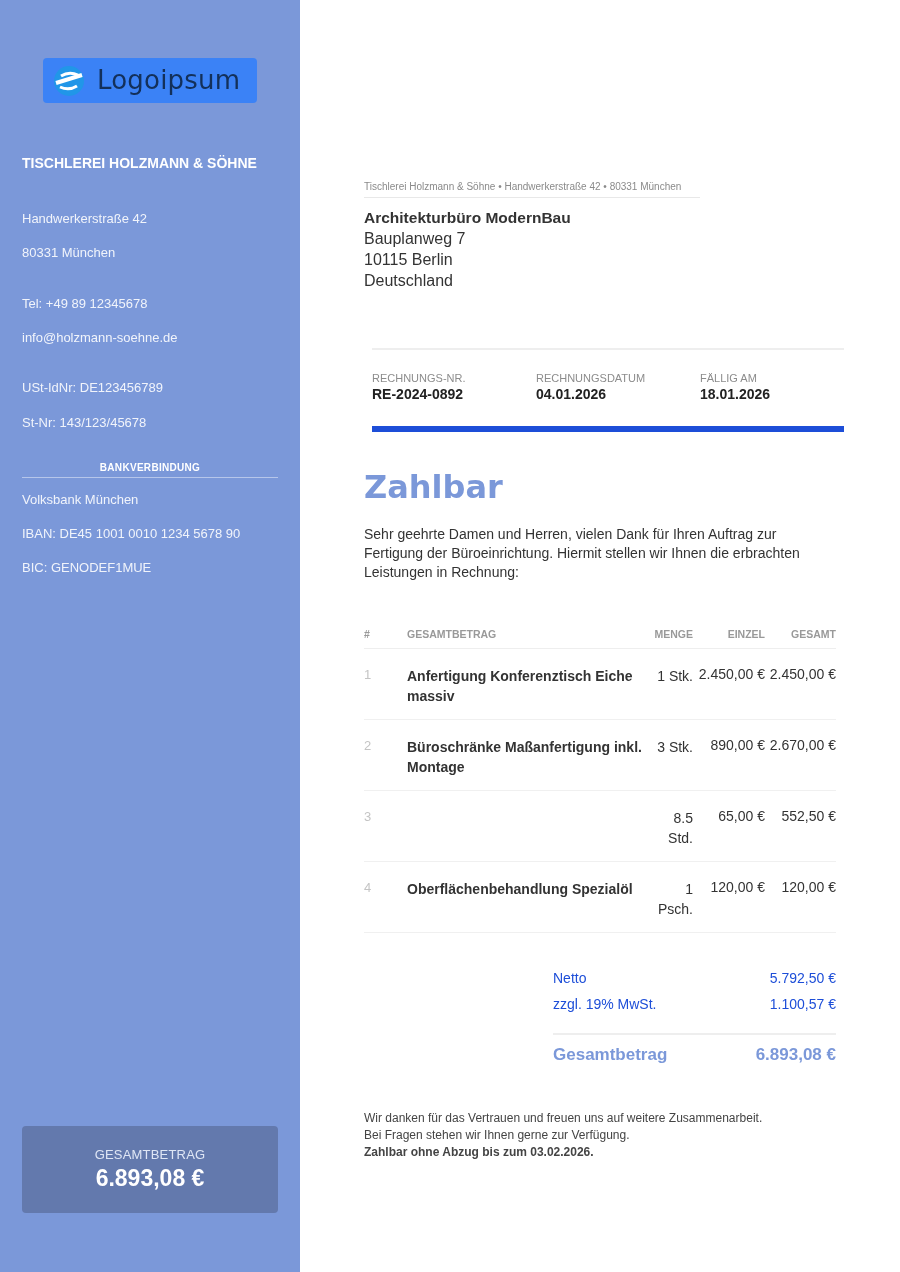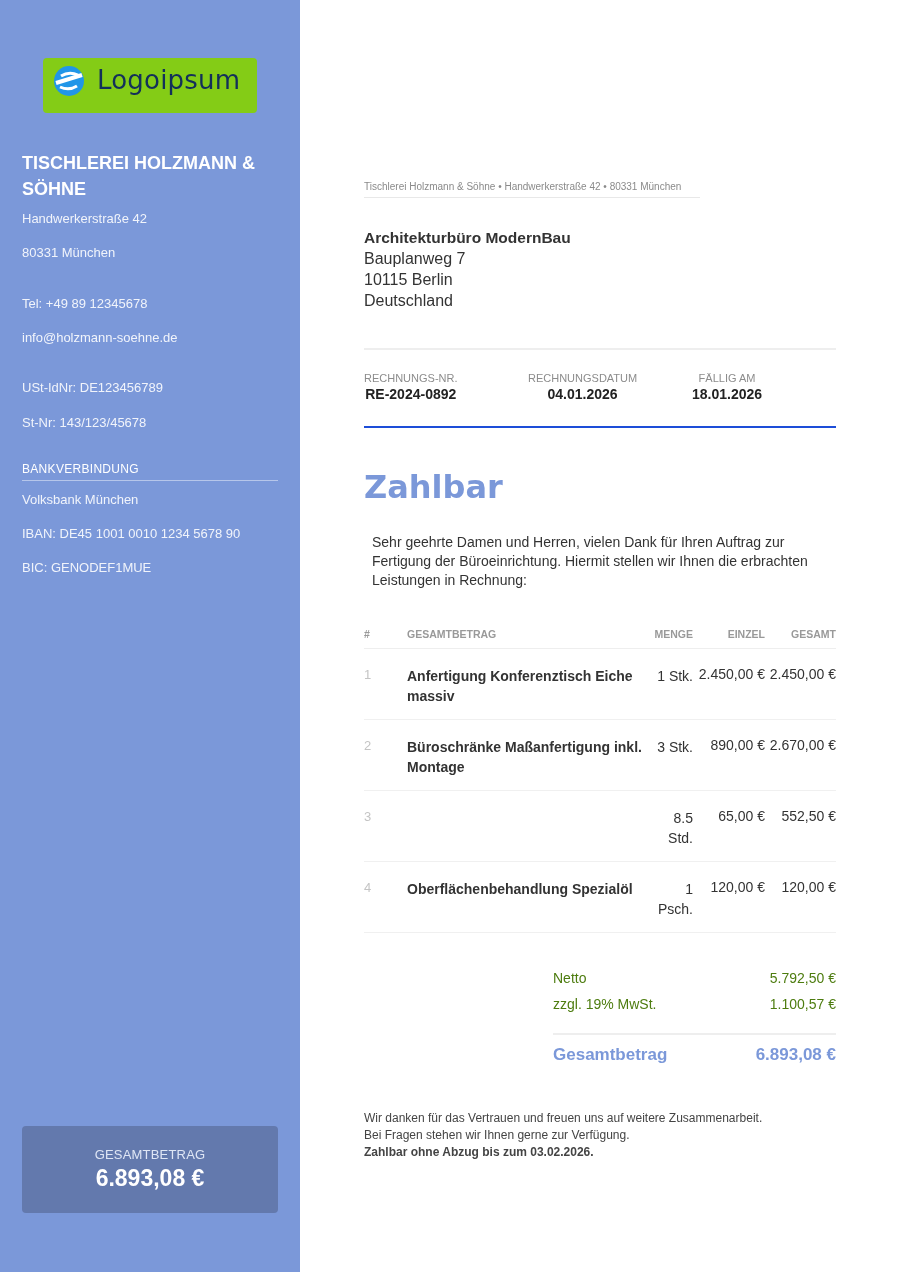--- a/index.html
+++ b/index.html
@@ -7,56 +7,56 @@
     width: 900px; height: 1272px; position: relative; overflow: hidden;
     background: #ffffff;
     font-family: "Liberation Sans", sans-serif;
     color: #333333;
   }
   .sidebar {
     position: absolute; left: 0; top: 0; width: 300px; height: 1272px;
     background: #7b98d9; color: #ffffff;
   }
   .logo-box {
-    position: absolute; left: 43px; top: 58px; width: 214px; height: 55px;
-    background: #84cc16; border-radius: 4px;
+    position: absolute; left: 43px; top: 58px; width: 214px; height: 45px;
+    background: #3b82f6; border-radius: 4px;
     display: flex; align-items: center;
   }
   .logo-icon { position: absolute; left: 8px; top: 6px; width: 36px; height: 34px; }
   .logo-text {
     position: absolute; left: 54px; top: 7px;
     font-family: "DejaVu Sans", sans-serif; font-size: 26px; color: #13305a; letter-spacing: 0.2px;
   }
   .company-name {
     position: absolute; left: 22px; top: 150px; width: 260px;
-    font-size: 18px; font-weight: bold; line-height: 26px; color: #ffffff;
+    font-size: 14px; font-weight: bold; line-height: 26px; color: #ffffff;
   }
   .side-line { position: absolute; left: 22px; font-size: 13px; color: #f1f4fb; }
   .bank-title {
     position: absolute; left: 22px; top: 462px; width: 256px;
-    font-size: 12px; font-weight: normal; color: #ffffff; letter-spacing: 0.3px;
-    padding-bottom: 4px; border-bottom: 1px solid rgba(255,255,255,0.45);
+    font-size: 10px; font-weight: bold; color: #ffffff; letter-spacing: 0.3px;
+    padding-bottom: 4px; border-bottom: 1px solid rgba(255,255,255,0.45); text-align: center;
   }
   .total-box {
     position: absolute; left: 22px; top: 1126px; width: 256px; height: 87px;
     background: #6379ad; border-radius: 4px; text-align: center;
   }
   .total-box .lbl { margin-top: 21px; font-size: 13px; color: #dfe6f5; letter-spacing: 0.2px; }
   .total-box .val { margin-top: 3px; font-size: 23px; font-weight: bold; color: #ffffff; }
 
   .main { position: absolute; left: 364px; top: 0; width: 472px; }
   .sender-line {
     position: absolute; top: 181px; left: 0; width: 336px;
     font-size: 10px; color: #8a8a8a; padding-bottom: 5px; border-bottom: 1px solid #e8e8e8;
   }
-  .recipient { position: absolute; top: 207px; left: 0; font-size: 16px; line-height: 21px; color: #333; margin-top: 20px; }
+  .recipient { position: absolute; top: 207px; left: 0; font-size: 16px; line-height: 21px; color: #333; }
   .recipient .rname { font-weight: bold; font-size: 15.5px; }
   .meta {
-    position: absolute; top: 348px; left: 0; width: 472px; height: 76px;
-    border-top: 2px solid #eeeeee; border-bottom: 2px solid #1d4ed8; text-align: center;
+    position: absolute; top: 348px; left: 8px; width: 472px; height: 76px;
+    border-top: 2px solid #eeeeee; border-bottom: 6px solid #1d4ed8;
   }
   .meta-col { position: absolute; top: 22px; }
   .meta-col .ml { font-size: 11px; color: #8c8c8c; }
   .meta-col .mv { font-size: 14px; font-weight: bold; color: #222; margin-top: 2px; }
   .title {
     position: absolute; top: 468px; left: 0;
     font-family: "DejaVu Sans", sans-serif; font-weight: bold; font-size: 32px; color: #7b98d9;
   }
   .intro { position: absolute; top: 525px; left: 0; width: 475px; font-size: 14px; line-height: 19px; color: #333; }
 
@@ -64,21 +64,21 @@
   .thead { position: relative; height: 28px; border-bottom: 1px solid #eeeeee; font-size: 10.5px; font-weight: bold; color: #999; }
   .thead span { position: absolute; top: 8px; }
   .row { position: relative; height: 70px; border-bottom: 1px solid #f0f0f0; font-size: 14px; }
   .row .num { position: absolute; left: 0; top: 18px; color: #c4c4c4; font-size: 13px; }
   .row .desc { position: absolute; left: 43px; top: 17px; width: 240px; font-weight: bold; color: #333; line-height: 20px; }
   .row .qty { position: absolute; right: 143px; top: 17px; width: 60px; text-align: right; line-height: 20px; color: #333; }
   .row .unit { position: absolute; right: 71px; top: 17px; text-align: right; color: #333; }
   .row .tot { position: absolute; right: 0; top: 17px; text-align: right; color: #333; }
 
   .totals { position: absolute; top: 970px; left: 189px; width: 283px; }
-  .trow { position: relative; height: 26px; font-size: 14px; color: #4d7c0f; }
+  .trow { position: relative; height: 26px; font-size: 14px; color: #1d4ed8; }
   .trow .tv { position: absolute; right: 0; top: 0; }
   .grand { position: relative; margin-top: 11px; border-top: 2px solid #eeeeee; padding-top: 10px; height: 30px; font-size: 17px; font-weight: bold; color: #7b98d9; }
   .grand .tv { position: absolute; right: 0; top: 10px; }
 
   .footer { position: absolute; top: 1110px; left: 0; font-size: 12px; line-height: 17px; color: #444; }
   .footer .pay { font-weight: bold; }
 </style>
 </head>
 <body>
 
@@ -131,21 +131,21 @@
       <div class="ml">RECHNUNGSDATUM</div>
       <div class="mv">04.01.2026</div>
     </div>
     <div class="meta-col" style="left:328px">
       <div class="ml">FÄLLIG AM</div>
       <div class="mv">18.01.2026</div>
     </div>
   </div>
 
   <h1 class="title" style="margin:0">Zahlbar</h1>
-  <p class="intro" style="margin:8px">Sehr geehrte Damen und Herren, vielen Dank für Ihren Auftrag zur Fertigung der Büroeinrichtung. Hiermit stellen wir Ihnen die erbrachten Leistungen in Rechnung:</p>
+  <p class="intro" style="margin:0">Sehr geehrte Damen und Herren, vielen Dank für Ihren Auftrag zur Fertigung der Büroeinrichtung. Hiermit stellen wir Ihnen die erbrachten Leistungen in Rechnung:</p>
 
   <div class="items">
     <div class="thead">
       <span style="left:0">#</span>
       <span style="left:43px">GESAMTBETRAG</span>
       <span style="right:143px">MENGE</span>
       <span style="right:71px">EINZEL</span>
       <span style="right:0">GESAMT</span>
     </div>
     <div class="row">

